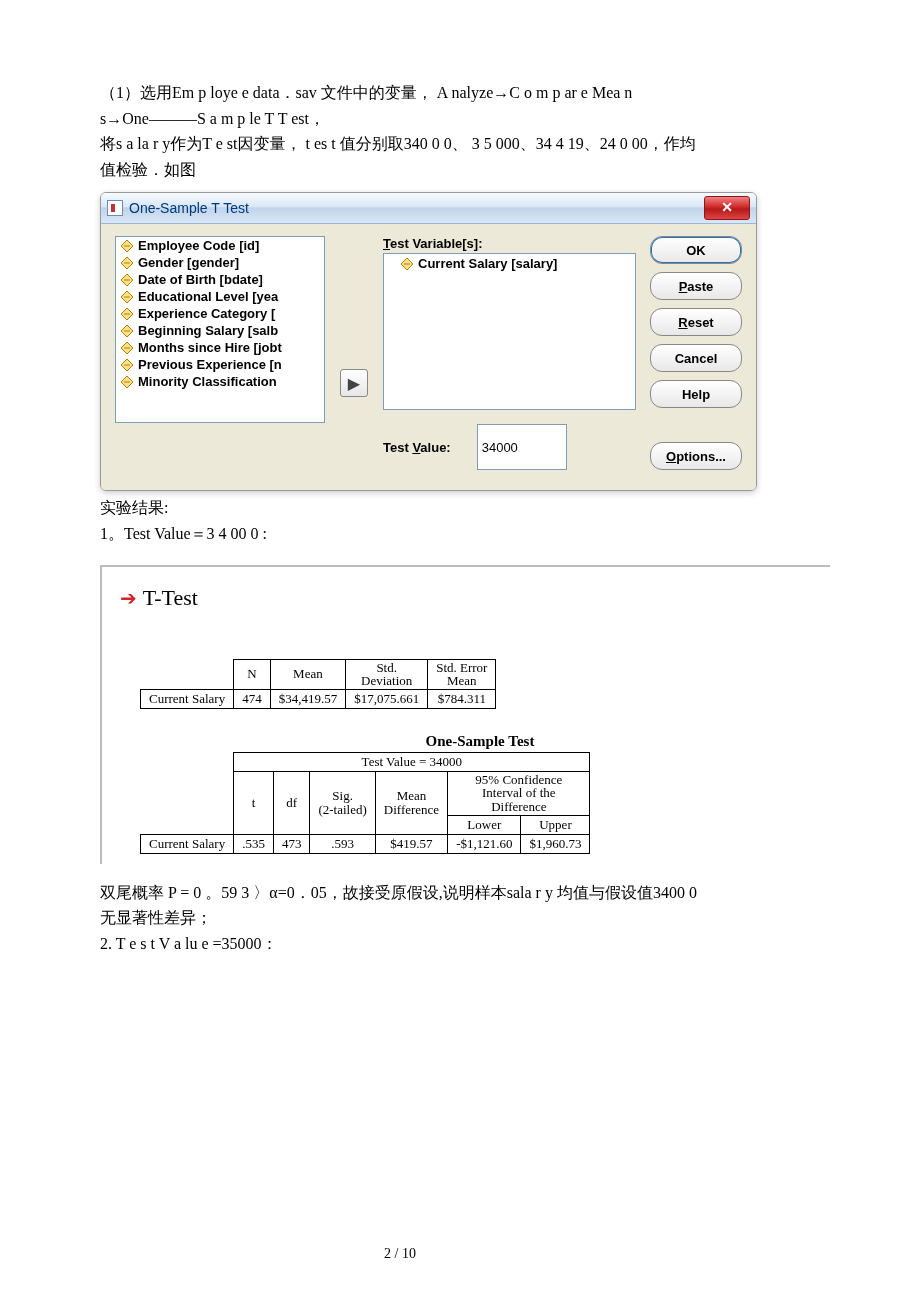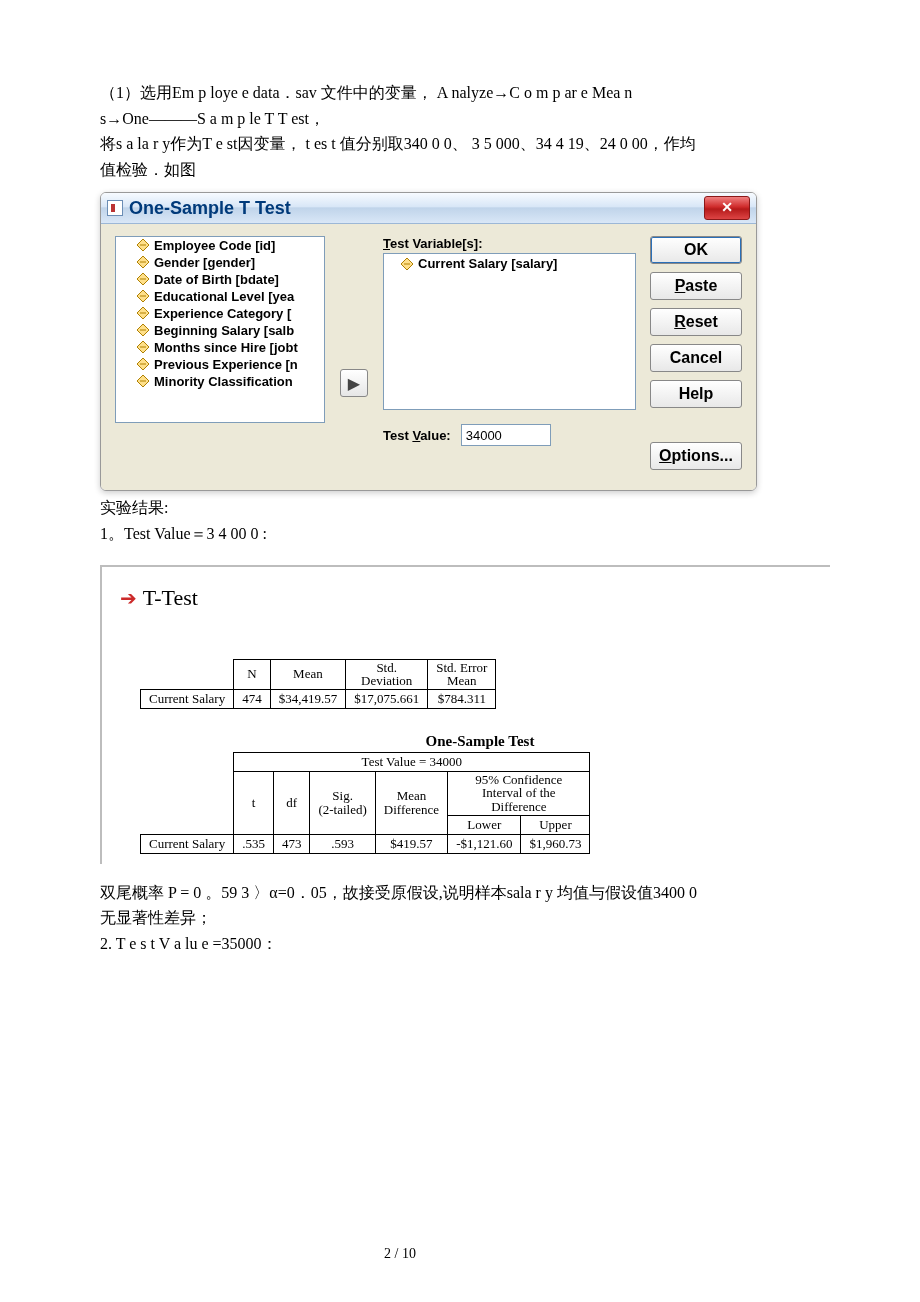--- a/index.html
+++ b/index.html
@@ -46,22 +46,22 @@
     box-sizing: border-box;
     position: relative;
   }
   .titlebar .spss-icon::after{
     content:"";
     position:absolute; left:3px; top:3px; width:4px; height:8px;
     background:#b33;
   }
   .titlebar .title-text {
     color: #003a7a;
-    font-size: 18px;
-    font-weight: bold;
+    font-size: 14px;
+    font-weight: normal;
   }
   .close-btn {
     position: absolute; right: 6px; top: 3px;
     width: 44px; height: 22px;
     background: linear-gradient(to bottom, #f08080, #cf2b2b 45%, #b51a1a 55%, #d44);
     border: 1px solid #8a1818;
     border-radius: 3px;
     color: #fff;
     font-weight: bold;
     text-align: center;
@@ -81,22 +81,22 @@
   .listbox {
     background: #fff;
     border: 1px solid #7f9db9;
     height: 185px;
     overflow: hidden;
     font-size: 13px;
     font-weight: bold;
     color: #000;
   }
   .listbox .row {
-    display: flex; align-items: flex-start;
-    padding: 1px 20px;
+    display: flex; align-items: flex-end;
+    padding: 1px 4px;
     white-space: nowrap;
   }
   .varicon {
     width: 14px; height: 14px; flex: 0 0 14px;
     margin-right: 4px;
     position: relative;
     display:inline-block;
   }
   .varicon svg { width:14px; height:14px; display:block;}
   .movebtn-col {
@@ -122,42 +122,42 @@
     background: #fff;
     border: 1px solid #7f9db9;
     height: 155px;
     font-size: 13px;
     font-weight: bold;
   }
   .testvarlist .row { display:flex; align-items:center; padding:2px 16px;}
   .testvalue-row {
     margin-top: 14px;
     display:flex; align-items:center;
-    gap: 10px;
+    gap: 26px;
     font-size: 13px; font-weight: bold;
   }
   .testvalue-row input {
     width: 80px; height: 20px;
     border: 1px solid #7f9db9;
     font-size: 13px;
-    padding: 0 4px;
+    padding: 12px 4px;
     font-family: Arial, sans-serif;
   }
   .btncol {
     width: 92px;
     display: flex;
     flex-direction: column;
     gap: 8px;
   }
   .winbtn {
     height: 26px;
     background: linear-gradient(to bottom, #fff, #e8e8e8);
     border: 1px solid #888;
-    border-radius: 3px;
-    font-size: 16px;
+    border-radius: 12px;
+    font-size: 13px;
     font-weight: bold;
     display:flex; align-items:center; justify-content:center;
   }
   .winbtn.default { box-shadow: inset 0 0 0 1px #2a6fb7; }
   .btncol .spacer { height: 18px;}
 
   
   .output {
     margin-top: 18px;
     width: 700px;

